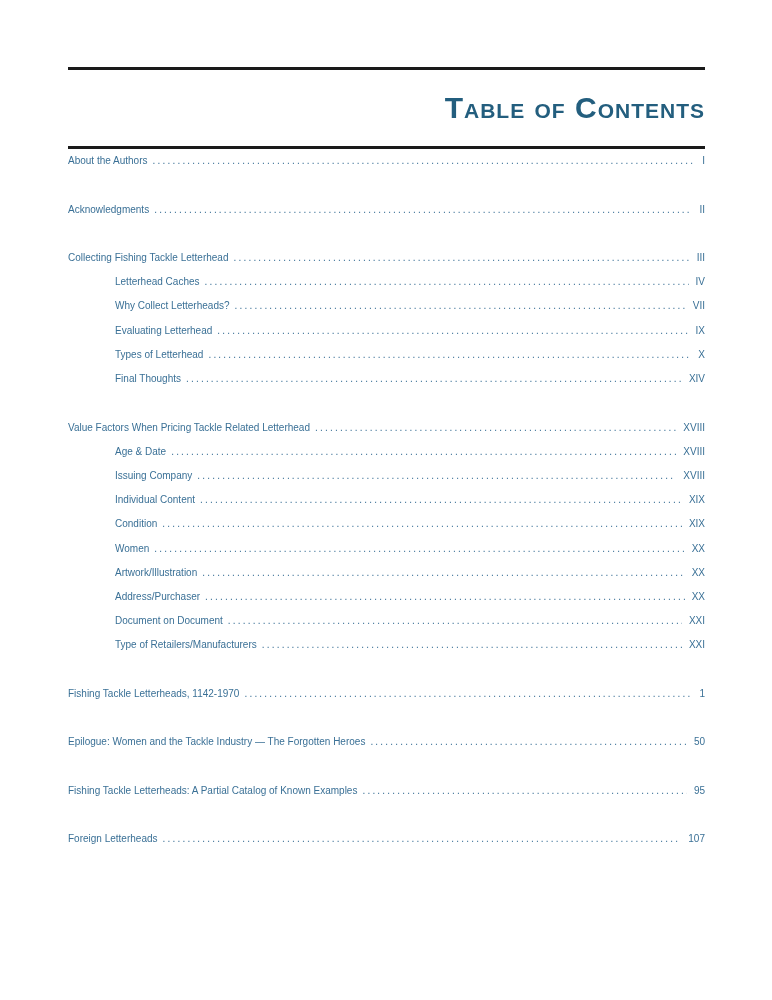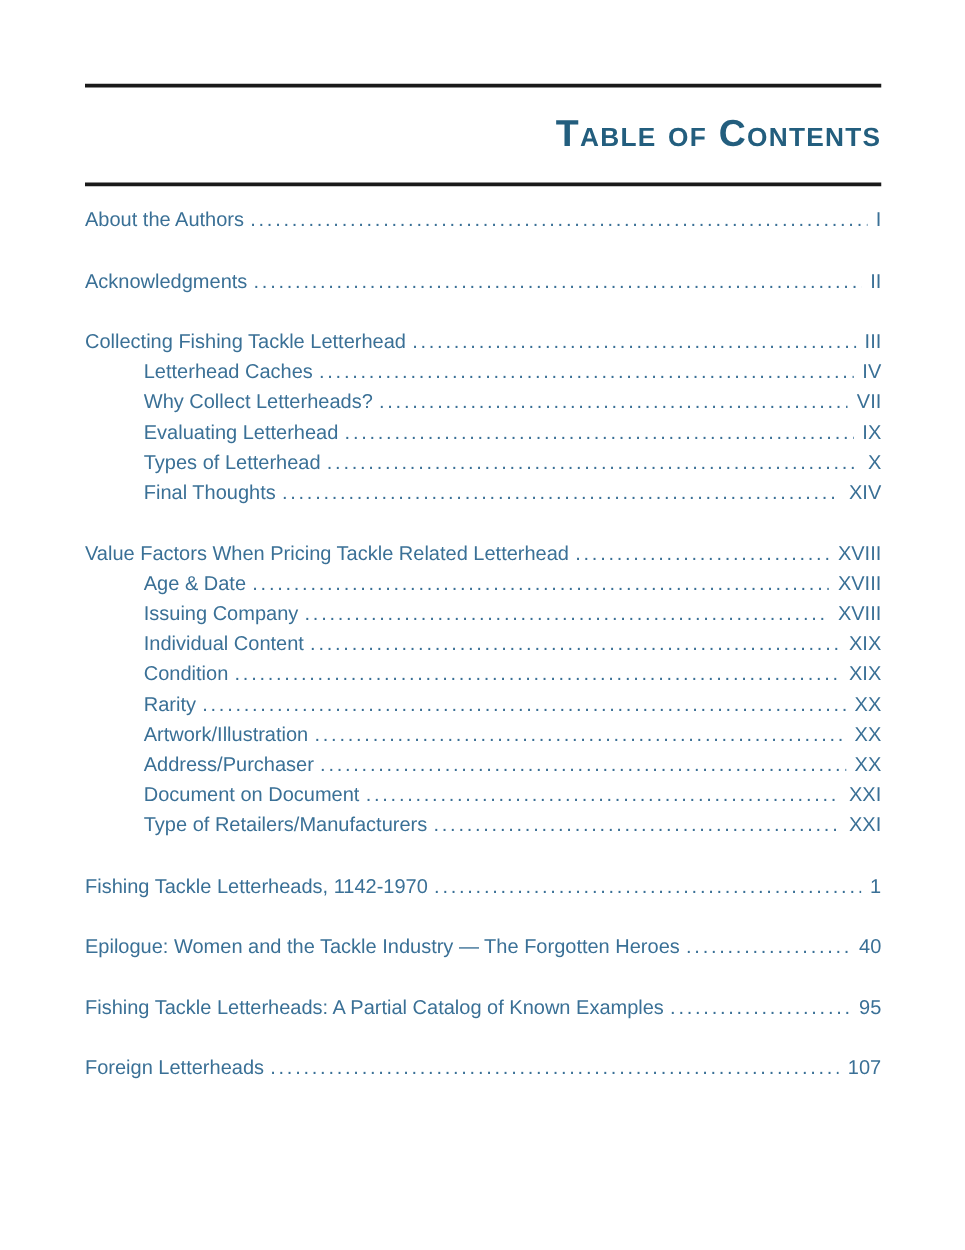--- a/index.html
+++ b/index.html
@@ -34,22 +34,21 @@
     line-height: 76px;
     text-align: right;
     font-variant: small-caps;
     font-weight: 700;
     font-size: 30px;
     letter-spacing: 1px;
     color: var(--title-color, #235e7e);
   }
 
   .toc {
-    margin-top: 16px;
-    font-size: 16px;
+    font-size: 10px;
     line-height: 24.2px;
     color: var(--entry-color, #3a7096);
   }
 
   .toc-group + .toc-group { margin-top: 24.3px; }
 
   .entry {
     display: flex;
     align-items: baseline;
   }
@@ -154,21 +153,21 @@
     <span class="entry-label">Individual Content</span>
     <span class="leader"></span>
     <span class="entry-page">XIX</span>
   </div>
           <div class="entry indent">
     <span class="entry-label">Condition</span>
     <span class="leader"></span>
     <span class="entry-page">XIX</span>
   </div>
           <div class="entry indent">
-    <span class="entry-label">Rarity</span>
+    <span class="entry-label">Women</span>
     <span class="leader"></span>
     <span class="entry-page">XX</span>
   </div>
           <div class="entry indent">
     <span class="entry-label">Artwork/Illustration</span>
     <span class="leader"></span>
     <span class="entry-page">XX</span>
   </div>
           <div class="entry indent">
     <span class="entry-label">Address/Purchaser</span>
@@ -190,21 +189,21 @@
           <div class="entry">
     <span class="entry-label">Fishing Tackle Letterheads, 1142-1970</span>
     <span class="leader"></span>
     <span class="entry-page">1</span>
   </div>
         </div>
         <div class="toc-group">
           <div class="entry">
     <span class="entry-label">Epilogue: Women and the Tackle Industry — The Forgotten Heroes</span>
     <span class="leader"></span>
-    <span class="entry-page">40</span>
+    <span class="entry-page">50</span>
   </div>
         </div>
         <div class="toc-group">
           <div class="entry">
     <span class="entry-label">Fishing Tackle Letterheads: A Partial Catalog of Known Examples</span>
     <span class="leader"></span>
     <span class="entry-page">95</span>
   </div>
         </div>
         <div class="toc-group">

